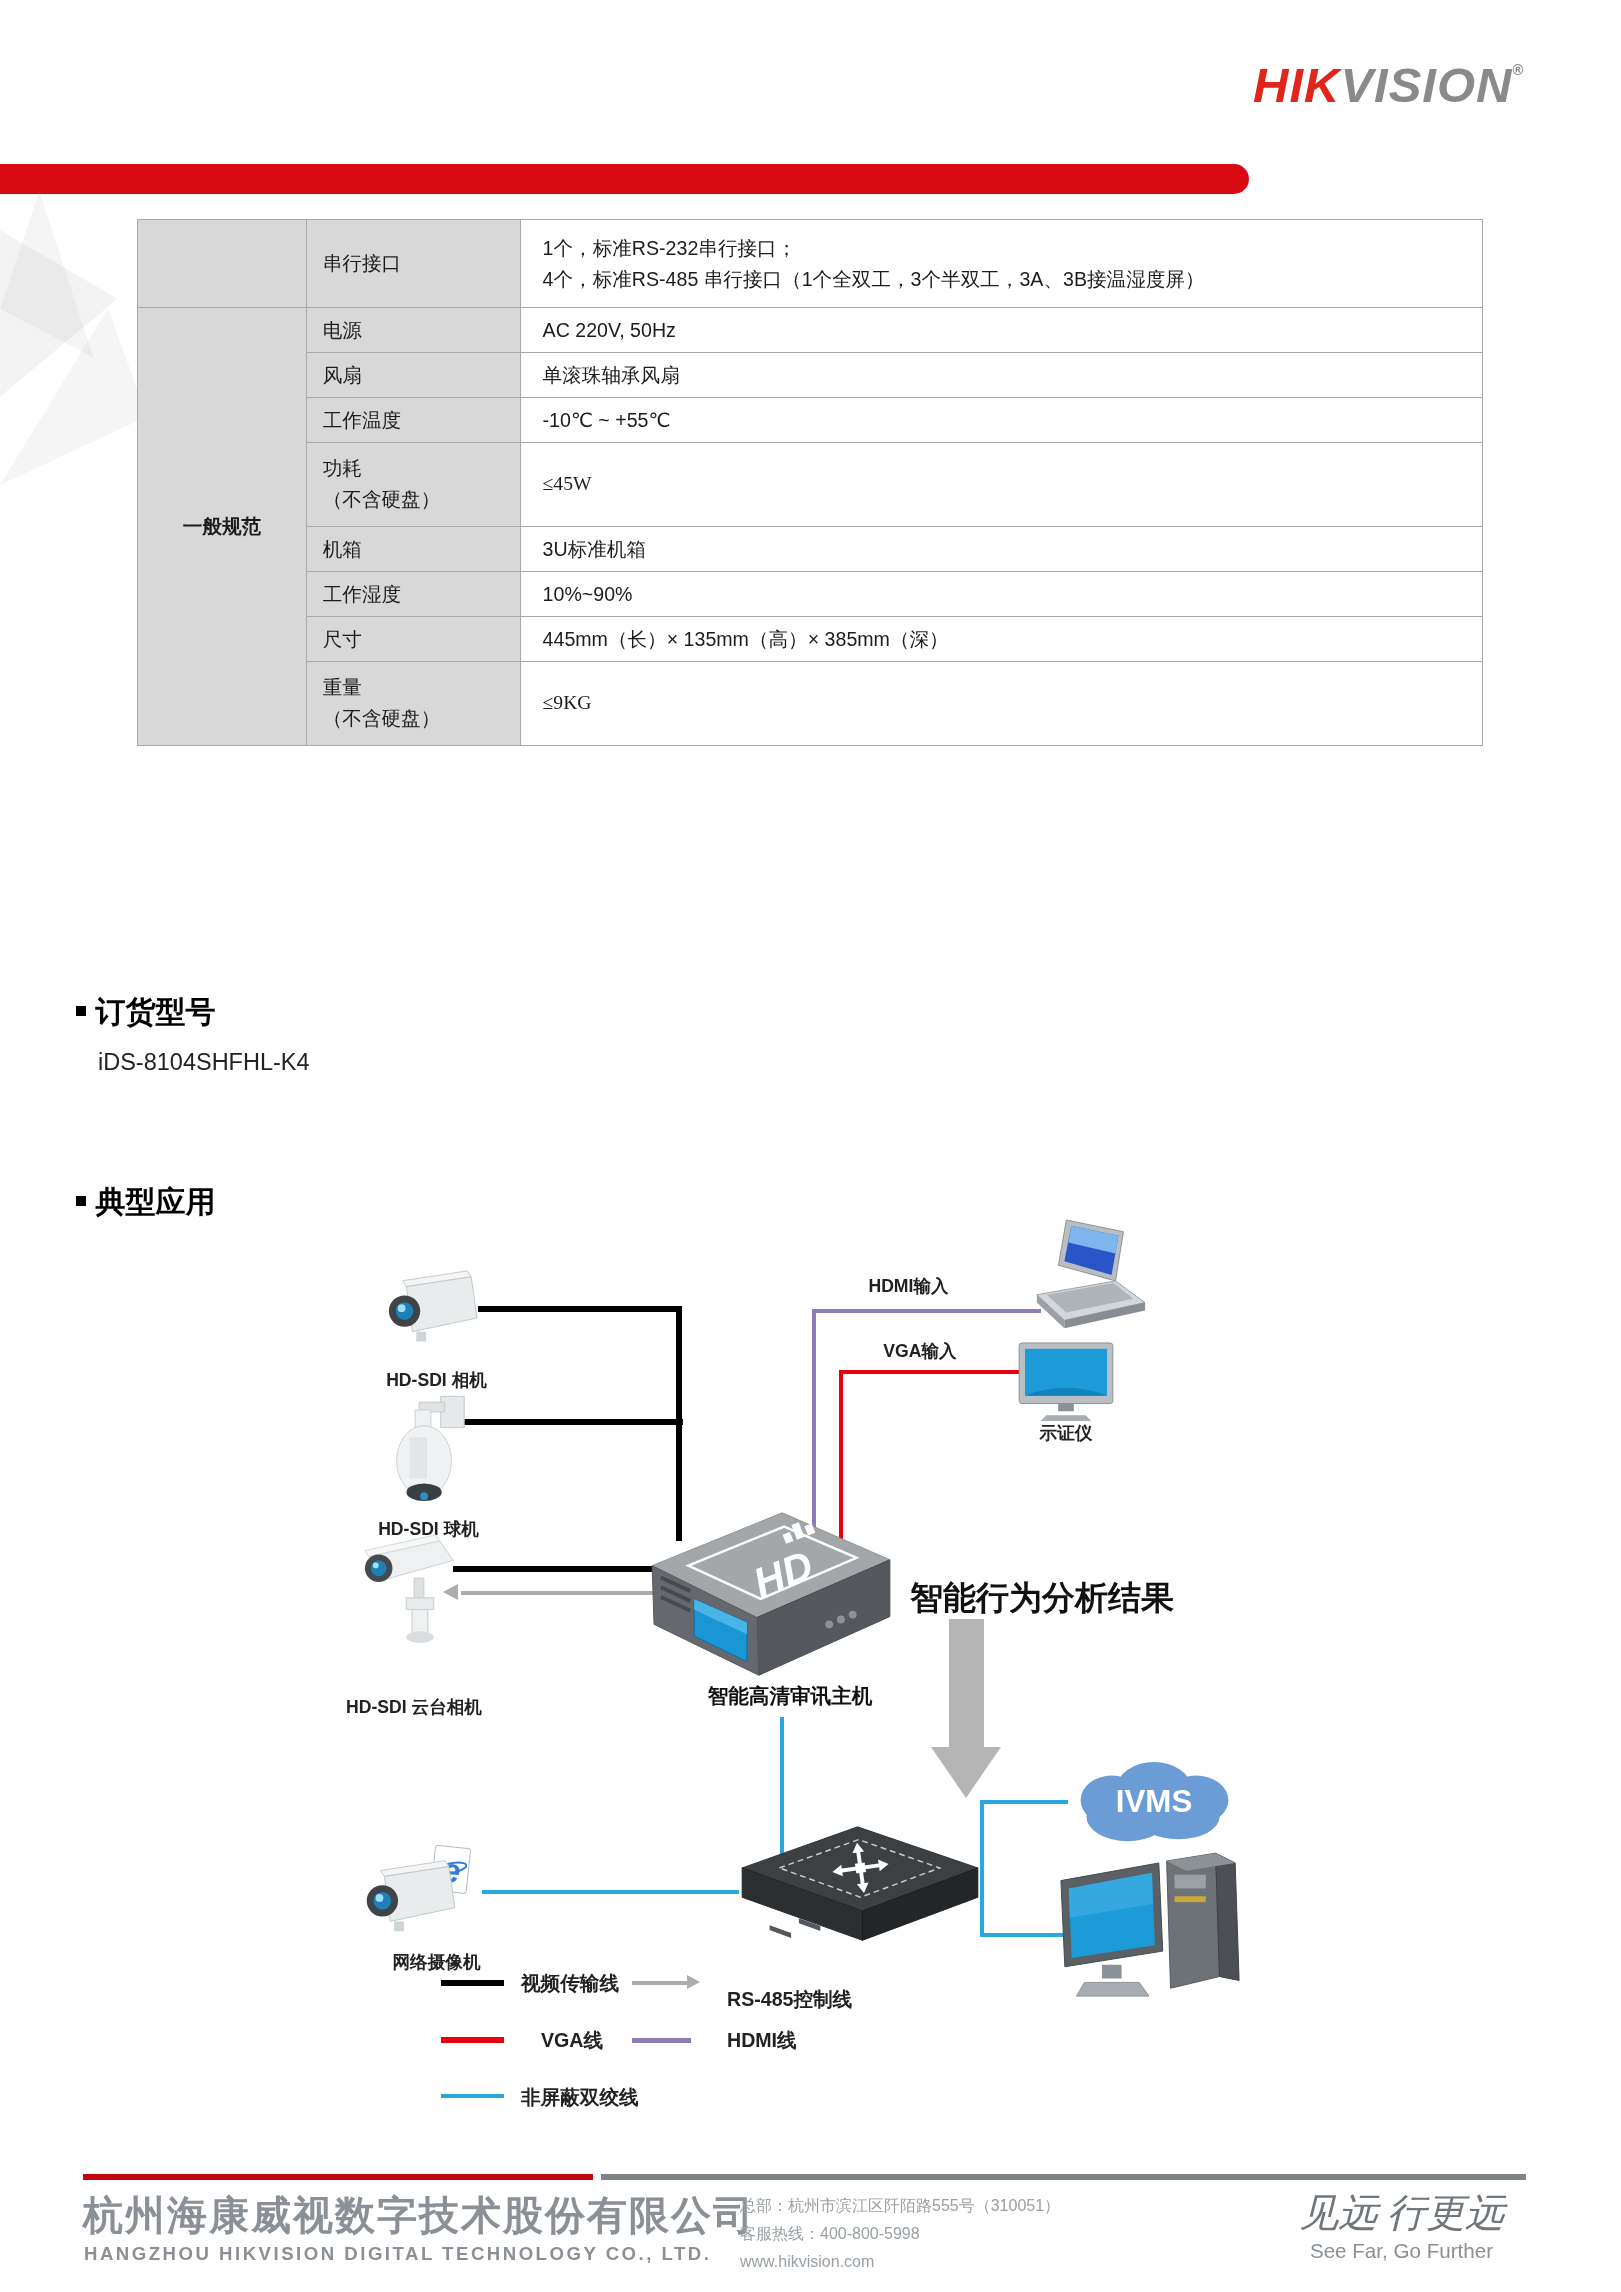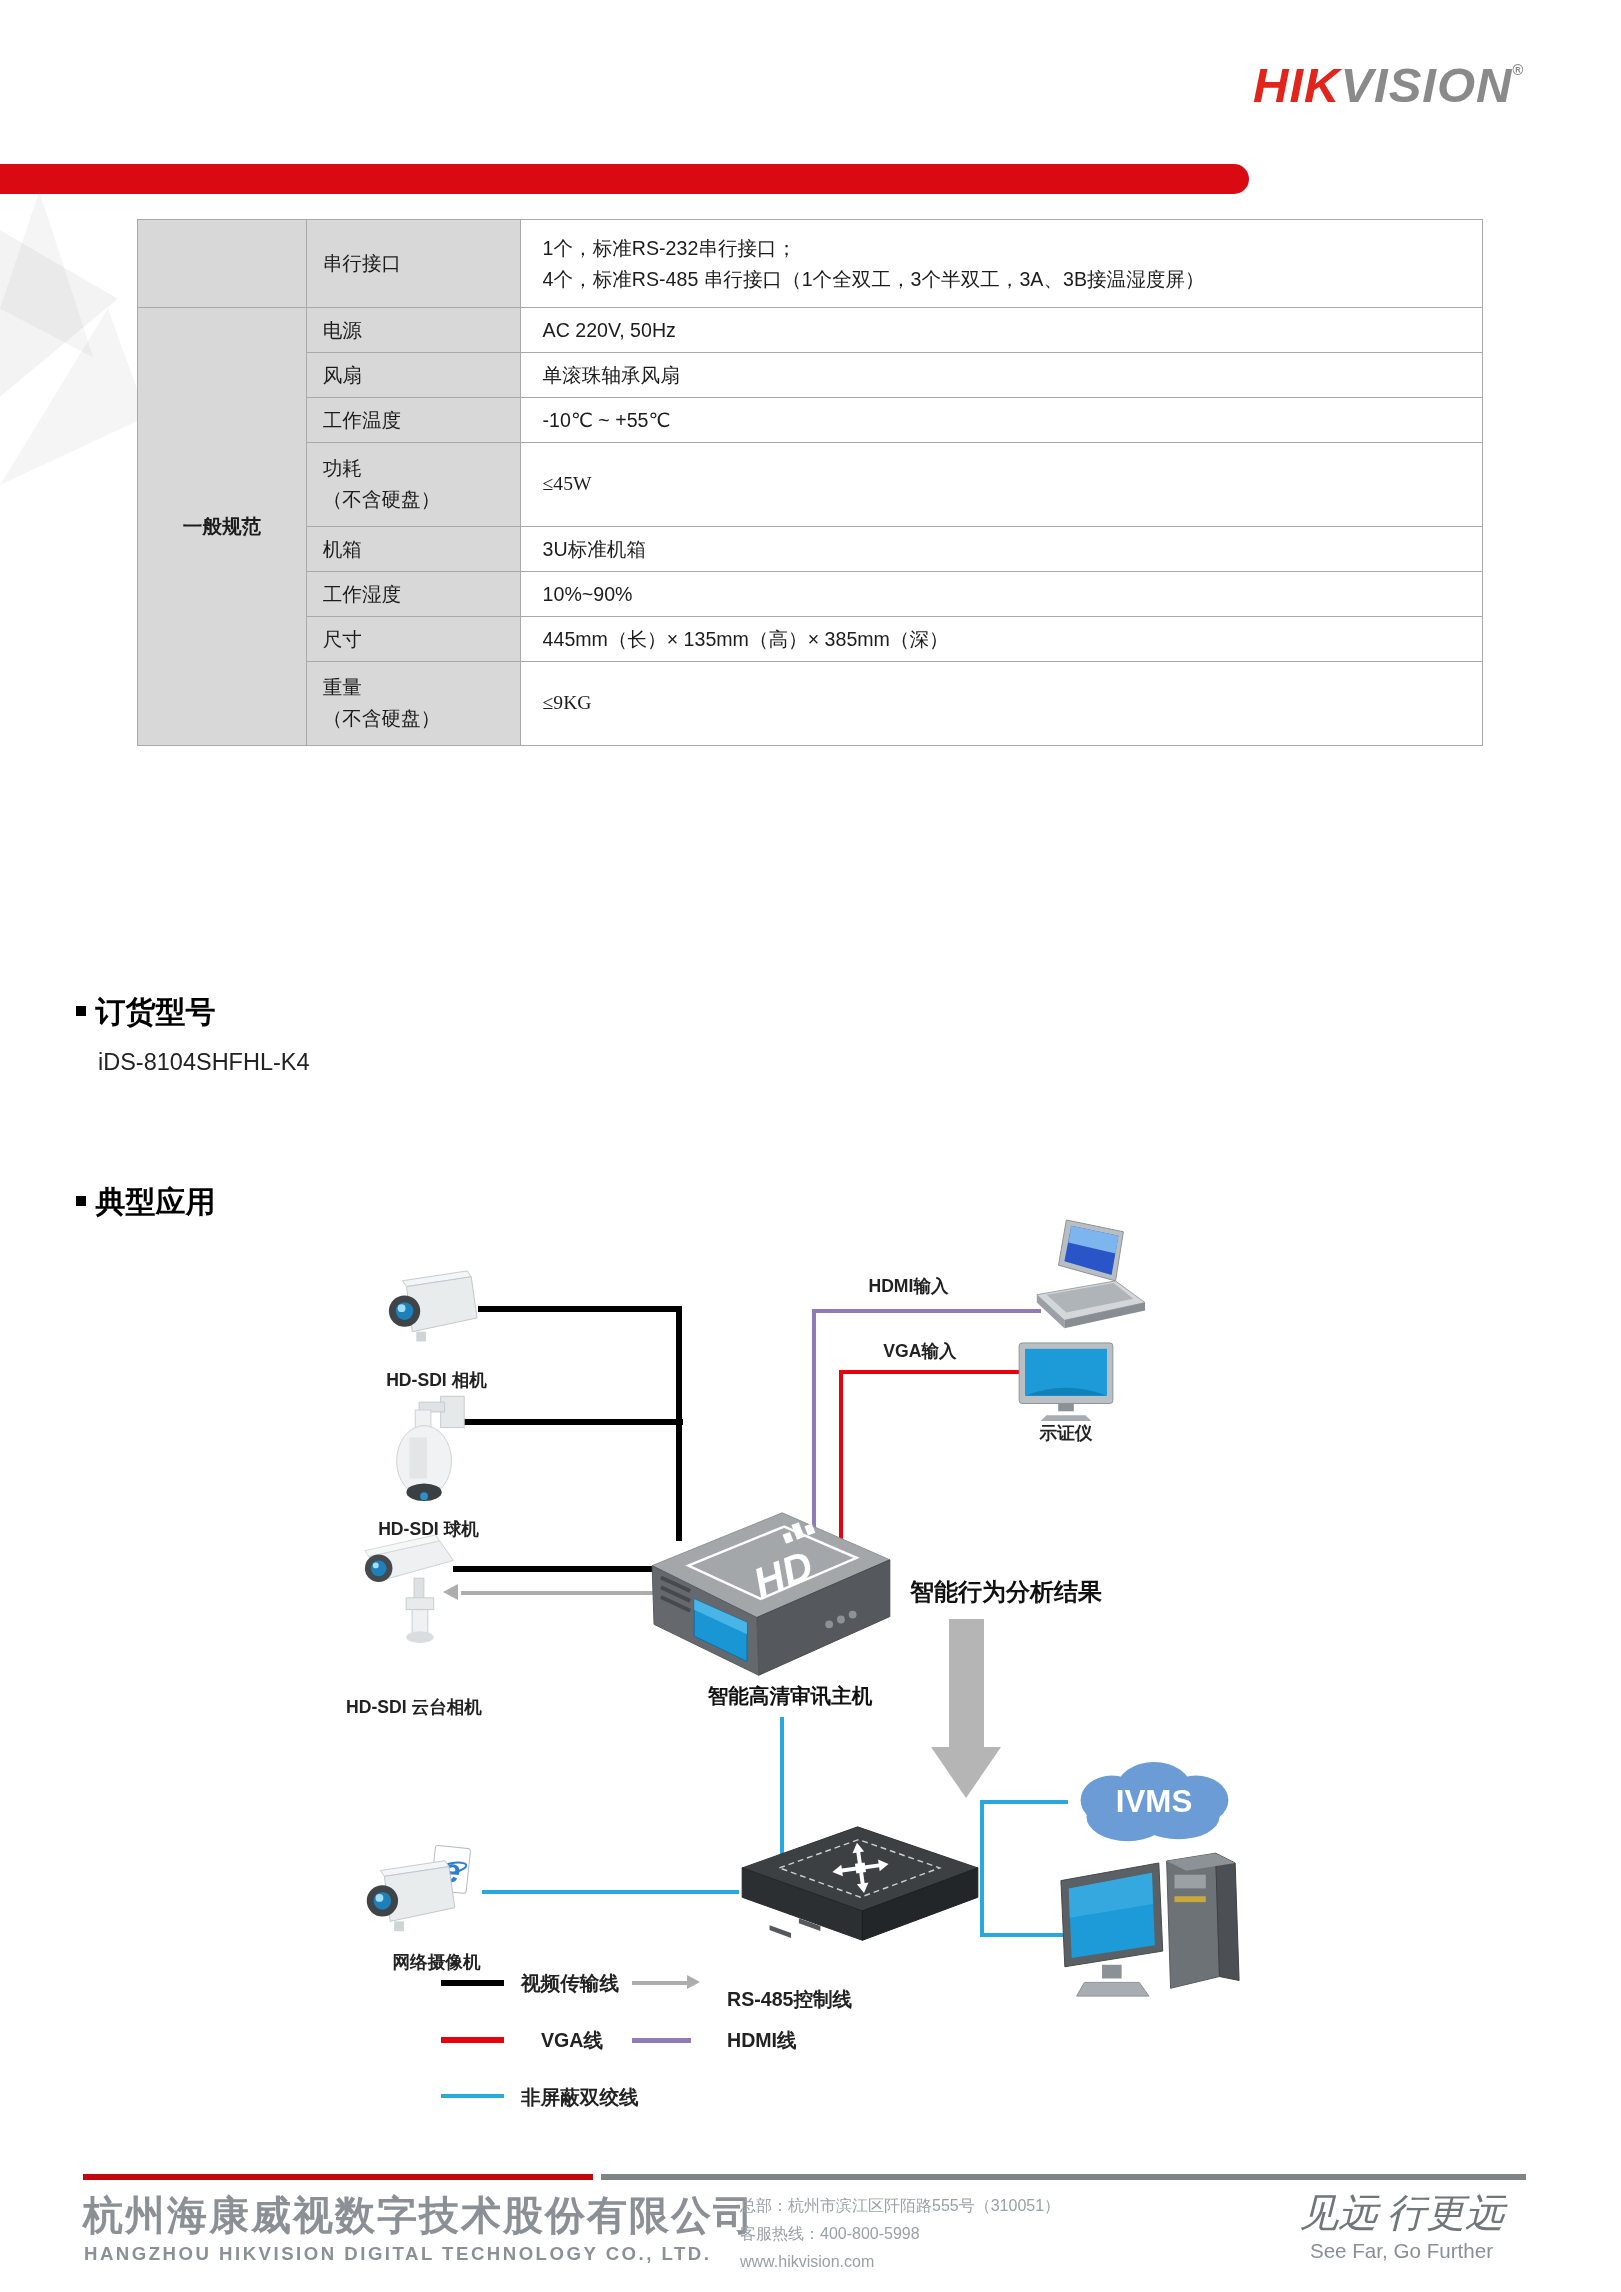--- a/index.html
+++ b/index.html
@@ -44,21 +44,21 @@
   .red-line{background:#e8000d;}
   .cyan-line{background:#29a8e0;}
   .tri-left{position:absolute;width:0;height:0;border-top:8.8px solid transparent;
             border-bottom:8.8px solid transparent;border-right:15.7px solid #adadad;}
   .tri-right{position:absolute;width:0;height:0;border-top:7.8px solid transparent;
              border-bottom:7.8px solid transparent;border-left:13.7px solid #adadad;}
   .big-arrow-shaft{position:absolute;left:949px;top:1619px;width:35px;height:129px;background:#b5b5b5;}
   .big-arrow-head{position:absolute;left:931px;top:1747px;width:0;height:0;
                   border-left:35px solid transparent;border-right:35px solid transparent;
                   border-top:51px solid #b5b5b5;}
-  .analysis{position:absolute;left:910px;top:1576px;font-weight:bold;font-size:24px;color:#111;}
+  .analysis{position:absolute;left:910px;top:1576px;font-weight:bold;font-size:33px;color:#111;}
   .host-label{position:absolute;left:665px;top:1682px;width:250px;text-align:center;
               font-weight:bold;font-size:20.6px;color:#111;}
 
   
   .legend-label{position:absolute;font-weight:bold;font-size:19.6px;color:#222;white-space:nowrap;}
   .sw{position:absolute;}
 
   
   .f-div-red{position:absolute;left:83px;top:2174px;width:510px;height:5.9px;background:#c3080d;}
   .f-div-gray{position:absolute;left:601px;top:2174px;width:925px;height:5.9px;background:#7f8487;}

